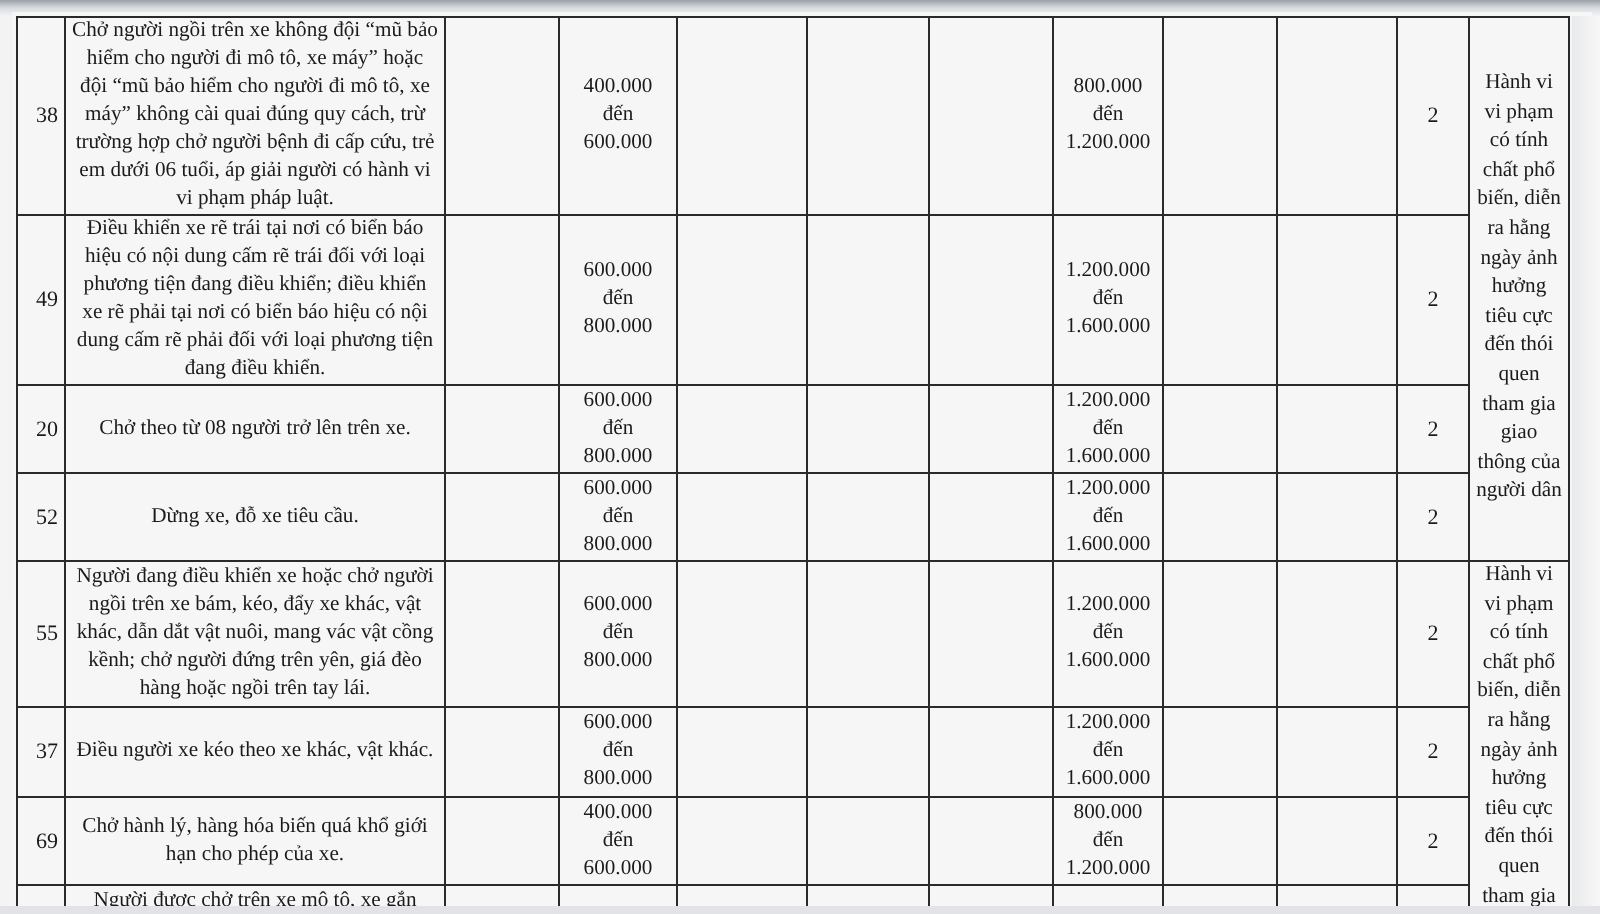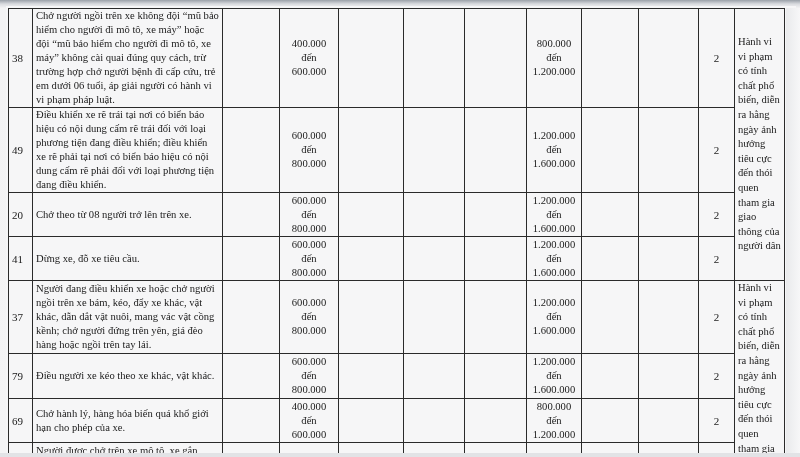--- a/index.html
+++ b/index.html
@@ -25,25 +25,25 @@
       width: 776px;
       font-size: 10.6px;
       line-height: 14px;
     }
     table.fines td {
       border: 1.3px solid #2a2a2a;
       vertical-align: middle;
       padding: 0 3px;
       overflow: hidden;
     }
-    td.num { text-align: left; font-size: 11px; }
-    td.desc { text-align: left; padding-left: 3px; padding-right: 4px; }
+    td.num { text-align: right; font-size: 11px; }
+    td.desc { text-align: center; padding-left: 3px; padding-right: 4px; }
     td.money { text-align: center; }
     td.pts { text-align: center; font-size: 11px; }
-    td.note { line-height: 14.6px; padding: 0 2px; }
+    td.note { text-align: center; line-height: 14.6px; padding: 0 2px; }
     .right-shadow {
       position: absolute; left: 786px; top: 8px; width: 14px; height: 449px;
       background: linear-gradient(90deg, #e9eaec, #f7f7f8);
     }
     .bottom-shadow {
       position: absolute; left: 0; top: 453px; width: 800px; height: 4px;
       background: #e2e3e6;
     }
   </style>
 </head>
@@ -106,50 +106,50 @@
         <td class="money"></td>
         <td class="money"></td>
         <td class="money"></td>
         <td class="money">1.200.000 đến 1.600.000</td>
         <td class="money"></td>
         <td class="money"></td>
         <td class="pts">2</td>
       </tr>
 
       <tr style="height:44px">
-        <td class="num">41</td>
+        <td class="num">52</td>
         <td class="desc">Dừng xe, đỗ xe tiêu cầu.</td>
         <td class="money"></td>
         <td class="money">600.000 đến 800.000</td>
         <td class="money"></td>
         <td class="money"></td>
         <td class="money"></td>
         <td class="money">1.200.000 đến 1.600.000</td>
         <td class="money"></td>
         <td class="money"></td>
         <td class="pts">2</td>
       </tr>
 
       <tr style="height:64px">
-        <td class="num">37</td>
+        <td class="num">55</td>
         <td class="desc">Người đang điều khiển xe hoặc chở người ngồi trên xe bám, kéo, đẩy xe khác, vật khác, dẫn dắt vật nuôi, mang vác vật cồng kềnh; chở người đứng trên yên, giá đèo hàng hoặc ngồi trên tay lái.</td>
         <td class="money"></td>
         <td class="money">600.000 đến 800.000</td>
         <td class="money"></td>
         <td class="money"></td>
         <td class="money"></td>
         <td class="money">1.200.000 đến 1.600.000</td>
         <td class="money"></td>
         <td class="money"></td>
         <td class="pts">2</td>
         <td class="note" rowspan="4">Hành vi vi phạm có tính chất phổ biến, diễn ra hằng ngày ảnh hưởng tiêu cực đến thói quen tham gia giao thông của người dân và mỹ quan đô thị</td>
       </tr>
 
       <tr style="height:44px">
-        <td class="num">79</td>
+        <td class="num">37</td>
         <td class="desc">Điều người xe kéo theo xe khác, vật khác.</td>
         <td class="money"></td>
         <td class="money">600.000 đến 800.000</td>
         <td class="money"></td>
         <td class="money"></td>
         <td class="money"></td>
         <td class="money">1.200.000 đến 1.600.000</td>
         <td class="money"></td>
         <td class="money"></td>
         <td class="pts">2</td>

